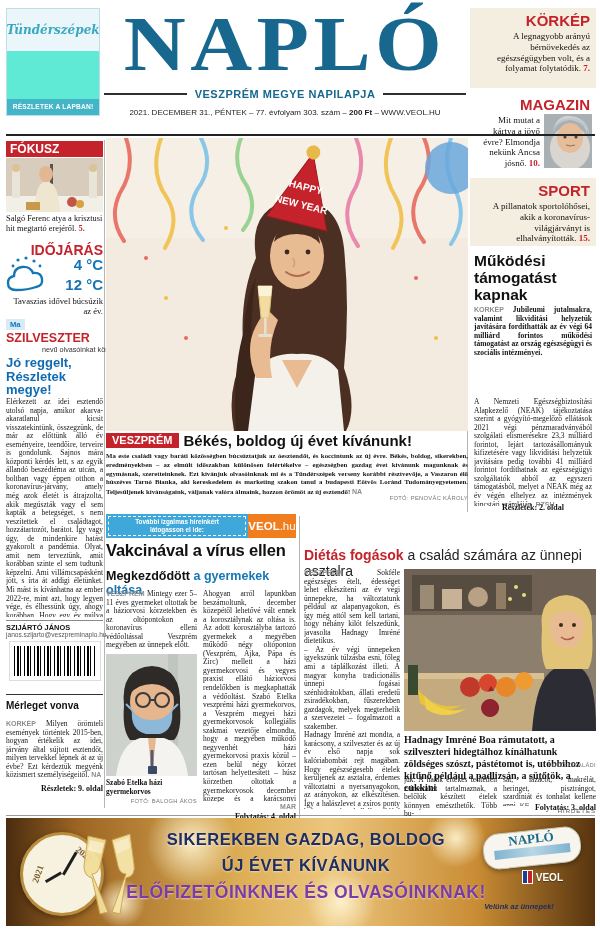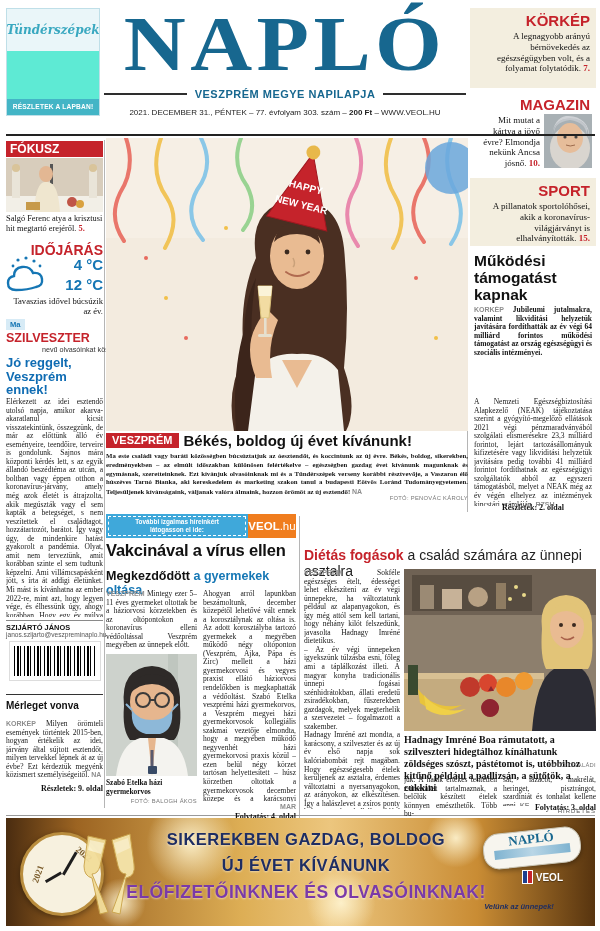--- a/index.html
+++ b/index.html
@@ -216,21 +216,21 @@
     </g>
   </svg>
   <div class="abs temp" style="top:256px;">4 °C</div>
   <div class="abs temp" style="top:276px;">12 °C</div>
   <div class="abs" id="weather-note">Tavaszias idővel búcsúzik az év.</div>
 
   <div class="abs" id="nameday-label">Ma</div>
   <div class="abs" id="nameday-name">SZILVESZTER</div>
   <div class="abs" id="nameday-suffix">nevű olvasóinkat köszöntjük!</div>
 
-  <div class="abs" id="edit-title">Jó reggelt, Veszprém ennek!</div>
+  <div class="abs" id="edit-title">Jó reggelt, Részletek megye!</div>
   <div class="abs bodytext" id="edit-body">Elérkezett az idei esztendő utolsó napja, amikor akarva-akaratlanul kicsit visszatekintünk, összegzünk, de már az előttünk álló év eseményeire, teendőire, terveire is gondolunk. Sajnos mára központi kérdés lett, s az egyik állandó beszédtéma az utcán, a boltban vagy éppen otthon a koronavírus-járvány, amely még azok életét is átrajzolta, akik megúszták vagy el sem kapták a betegséget, s nem veszítettek el családtagot, hozzátartozót, barátot. Így vagy úgy, de mindenkire hatást gyakorolt a pandémia. Olyat, amit nem terveztünk, amit korábban szinte el sem tudtunk képzelni. Ami villámcsapásként jött, s írta át addigi életünket. Mi mást is kívánhatna az ember 2022-re, mint azt, hogy legyen vége, és élhessünk úgy, ahogy korábban. Hogy egy év múlva december 31-én eszünkbe se jusson a vírus.</div>
   <div class="abs" id="edit-author">SZIJÁRTÓ JÁNOS</div>
   <div class="abs" id="edit-email">janos.szijarto@veszpreminaplo.hu</div>
   <div class="abs" id="barcode"></div>
 
   <div class="hline" style="left:6px;top:694px;width:97px;background:#333;"></div>
   <div class="abs" id="merleg-title">Mérleget vonva</div>
   <div class="abs bodytext" id="merleg-body"><span class="kicker">KÖRKÉP</span><span> Milyen örömteli események történtek 2015-ben, hogyan értékelik az idei, járvány által sújtott esztendőt, milyen tervekkel lépnek át az új évbe? Ezt kérdeztük megyénk közismert személyiségeitől. </span><span class="sig">NA</span></div>
   <div class="abs more" id="merleg-more">Részletek: 9. oldal</div>
 

